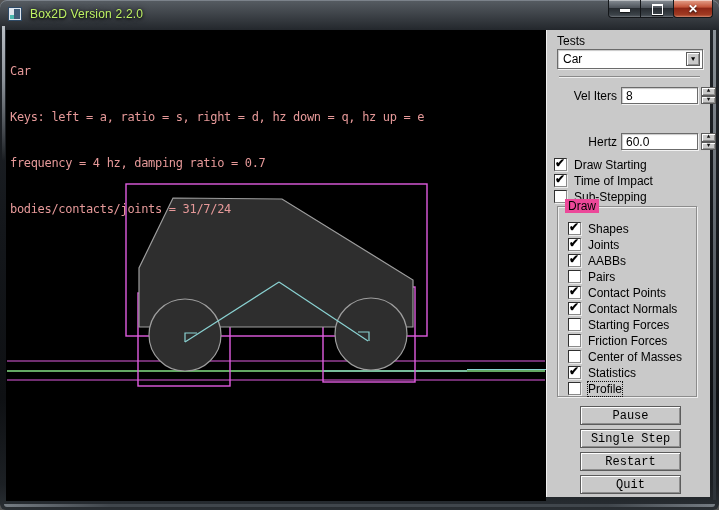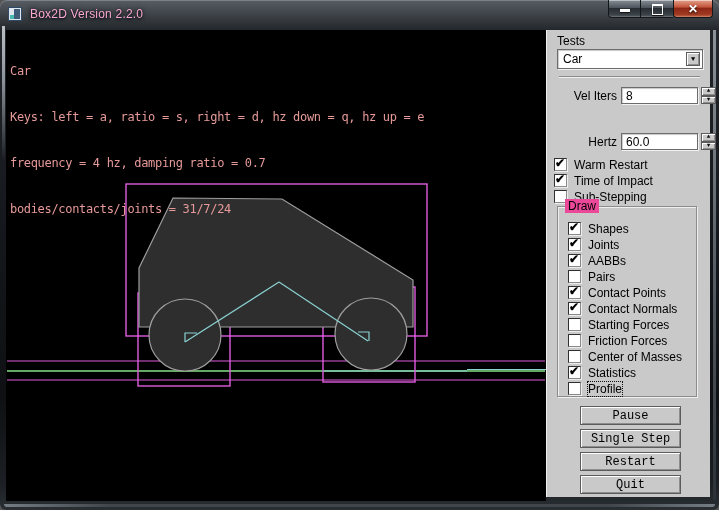--- a/index.html
+++ b/index.html
@@ -14,21 +14,21 @@
   .right-strip{position:absolute;right:3px;top:30px;width:3px;bottom:10px;
                background:linear-gradient(180deg,#8b9299,#5d646b 45%,#2c3238);}
   .bottom-strip{position:absolute;left:4px;right:4px;bottom:3px;height:3px;border-radius:0 0 4px 4px;
                background:linear-gradient(90deg,#757c83,#40464c 15%,#40464c 85%,#757c83);}
   
   .titlebar{position:absolute;left:0;top:0;width:100%;height:29px;}
   .win-icon{position:absolute;left:8px;top:7px;width:14px;height:14px;background:#dfe6ee;border:1px solid #2e4a66;
             box-sizing:border-box;}
   .win-icon i{position:absolute;right:1px;top:1px;width:6px;height:10px;background:#3f5b77;display:block;}
   .win-icon u{position:absolute;left:1px;bottom:1px;width:4px;height:4px;background:#49b8b0;display:block;}
-  .win-title{position:absolute;left:30px;top:7px;font-size:12px;color:#f9a8d4;text-shadow:0 1px 3px #000,0 0 6px rgba(0,0,0,.8);
+  .win-title{position:absolute;left:30px;top:7px;font-size:12px;color:#bef264;text-shadow:0 1px 3px #000,0 0 6px rgba(0,0,0,.8);
              letter-spacing:.2px;white-space:nowrap;}
   .winbtns{position:absolute;right:6px;top:0;height:18px;display:flex;}
   .wbtn{position:relative;height:18px;box-sizing:border-box;border:1px solid #14171a;border-top:none;
         background:linear-gradient(180deg,#888f96 0%,#4e545b 45%,#272c31 50%,#3a4147 85%,#555c63 100%);
         box-shadow:inset 0 1px 0 rgba(255,255,255,.45),inset 0 -1px 0 rgba(255,255,255,.12);
         display:flex;align-items:center;justify-content:center;}
   .wbtn.min{width:33px;border-radius:0 0 0 4px;}
   .wbtn.max{width:32px;border-left:none;border-right:none;}
   .wbtn.close{width:40px;border-radius:0 0 4px 4px;
         background:linear-gradient(180deg,#e5a28c 0%,#c4563c 40%,#8e2716 50%,#a03a22 85%,#c66a4d 100%);
@@ -161,21 +161,21 @@
       <span class="spinner">
         <span class="sb raised">▲</span>
         <span class="sb raised">▼</span>
       </span>
     </div>
 
     <div class="cbrow on" style="left:7px;top:128px;">
       <span class="cbbox">
           <span class="check">✔</span>
         </span>
-      <span class="clab">Warm Restart</span>
+      <span class="clab">Draw Starting</span>
     </div>
     <div class="cbrow on" style="left:7px;top:144px;">
       <span class="cbbox">
           <span class="check">✔</span>
         </span>
       <span class="clab">Time of Impact</span>
     </div>
     <div class="cbrow" style="left:7px;top:160px;">
       <span class="cbbox"></span>
       <span class="clab">Sub-Stepping</span>

